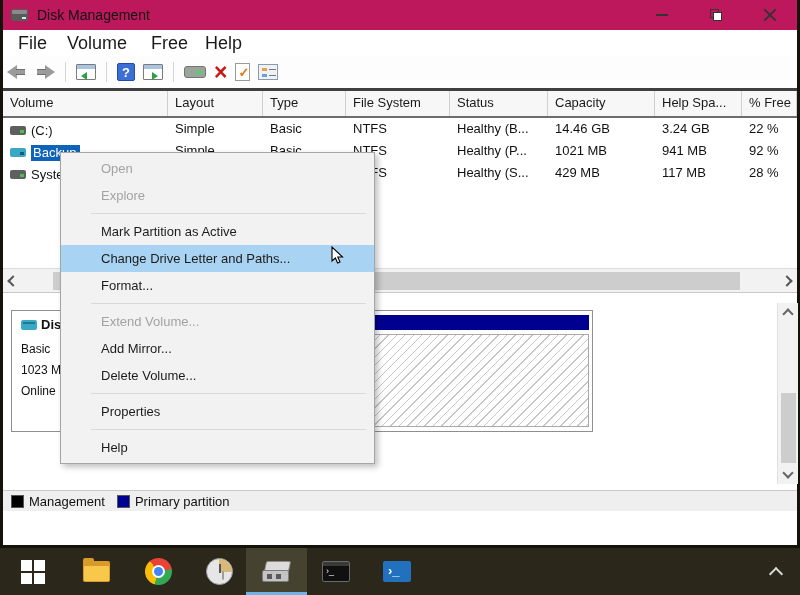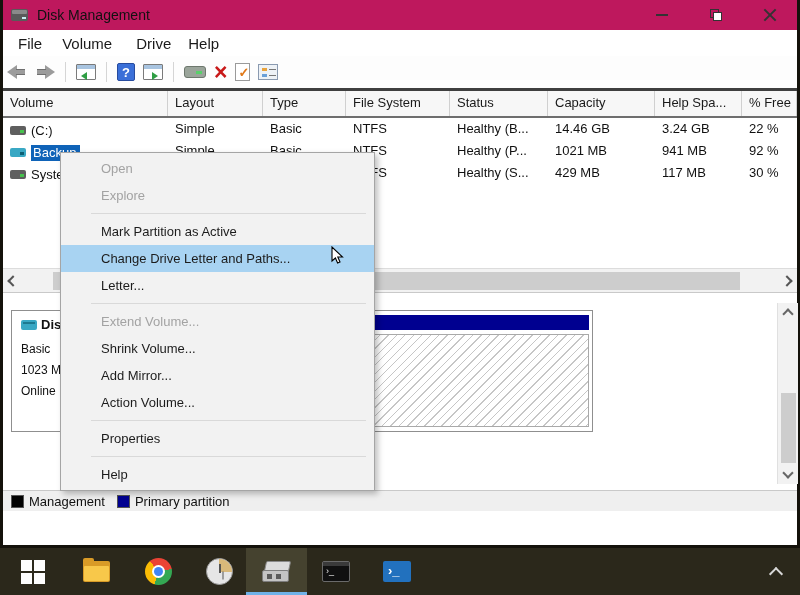--- a/index.html
+++ b/index.html
@@ -16,21 +16,21 @@
   .app-icon::after { content:""; position:absolute; right:2px; bottom:2px; width:4px; height:2px; background:#c9f0f5; }
   .titlebar .title { margin-left:9px; font-size:14px; color:#111; }
   .win-controls { position:absolute; right:0; top:0; height:30px; display:flex; }
   .wc { width:54px; height:30px; display:flex; align-items:center; justify-content:center; position:relative; }
   .wc.min .bar { width:12px; height:2px; background:#333; }
   .wc.restore .sq1 { width:9px; height:9px; border:1.5px solid #333; background:#fff; position:absolute; left:24px; top:12px; }
   .wc.restore .sq2 { width:9px; height:9px; border:1.5px solid #333; position:absolute; left:21px; top:9px; }
   .wc.close .x1,.wc.close .x2 { position:absolute; width:16px; height:2px; background:#333; left:19px; top:14px; }
   .wc.close .x1 { transform:rotate(45deg); } .wc.close .x2 { transform:rotate(-45deg); }
 
-  .menubar { position:absolute; left:0; top:30px; width:100%; height:26px; background:#fff; font-size:15px; color:#1a1a1a; display:flex; align-items:center; padding-left:15px; }
+  .menubar { position:absolute; left:0; top:30px; width:100%; height:26px; background:#fff; font-size:18px; color:#1a1a1a; display:flex; align-items:center; padding-left:15px; }
   .menubar span { display:inline-block; }
   .mb-file { margin-right:20px; } .mb-action { margin-right:24px; } .mb-view { margin-right:17px; }
 
   .toolbar { position:absolute; left:0; top:56px; width:100%; height:32px; background:#fdfdfd; display:flex; align-items:center; }
   .tb-sep { width:1px; height:20px; background:#d5d5d5; margin:0 6px; }
   .tbi { margin:0 4px; position:relative; }
   .arrow { width:20px; height:14px; position:relative; }
   .arrow .head { position:absolute; top:0; width:0; height:0; border-top:7px solid transparent; border-bottom:7px solid transparent; }
   .arrow .tail { position:absolute; top:4px; width:9px; height:6px; background:#9b9b9b; border-top:1px solid #6f6f6f; border-bottom:1px solid #6f6f6f; }
   .arrow.left .head { left:0; border-right:10px solid #9b9b9b; }
@@ -160,21 +160,21 @@
         <div class="wc close">
             <span class="x1"></span>
             <span class="x2"></span>
           </div>
       </div>
     </div>
 
     <div class="menubar">
       <span class="mb-file">File</span>
       <span class="mb-action">Volume</span>
-      <span class="mb-view">Drive</span>
+      <span class="mb-view">Free</span>
       <span class="mb-help">Help</span>
     </div>
 
     <div class="toolbar">
       <div class="tbi arrow left">
           <span class="head"></span>
           <span class="tail"></span>
         </div>
       <div class="tbi arrow right">
           <span class="head"></span>
@@ -238,21 +238,21 @@
         <div class="cell volcell">
             <span class="vol-ic"></span>
             <span class="vol-name">System Reserved</span>
           </div>
         <div class="cell">Simple</div>
         <div class="cell">Basic</div>
         <div class="cell">NTFS</div>
         <div class="cell">Healthy (S...</div>
         <div class="cell">429 MB</div>
         <div class="cell">117 MB</div>
-        <div class="cell">30 %</div>
+        <div class="cell">28 %</div>
       </div>
     </div>
 
     <div class="hscroll">
       <span class="chev left"></span>
       <div class="hthumb"></div>
       <span class="chev right"></span>
     </div>
 
     <div class="bottom-pane">
@@ -284,26 +284,25 @@
       <span class="sw navy"></span>
       <span>Primary partition</span>
     </div>
 
     <div class="context-menu">
       <div class="cm-item disabled">Open</div>
       <div class="cm-item disabled">Explore</div>
       <div class="cm-sep"></div>
       <div class="cm-item">Mark Partition as Active</div>
       <div class="cm-item hl">Change Drive Letter and Paths...</div>
-      <div class="cm-item">Letter...</div>
+      <div class="cm-item">Format...</div>
       <div class="cm-sep"></div>
       <div class="cm-item disabled">Extend Volume...</div>
-      <div class="cm-item">Shrink Volume...</div>
       <div class="cm-item">Add Mirror...</div>
-      <div class="cm-item">Action Volume...</div>
+      <div class="cm-item">Delete Volume...</div>
       <div class="cm-sep"></div>
       <div class="cm-item">Properties</div>
       <div class="cm-sep"></div>
       <div class="cm-item">Help</div>
     </div>
 
     <svg class="cursor" width="18" height="18">
       <path d="M3 1 L3 15 L6.4 12 L8.6 17 L11 15.9 L8.8 11 L13.5 11 Z" fill="#ffffff" stroke="#000000" stroke-width="1.1"></path>
     </svg>
   </div>

